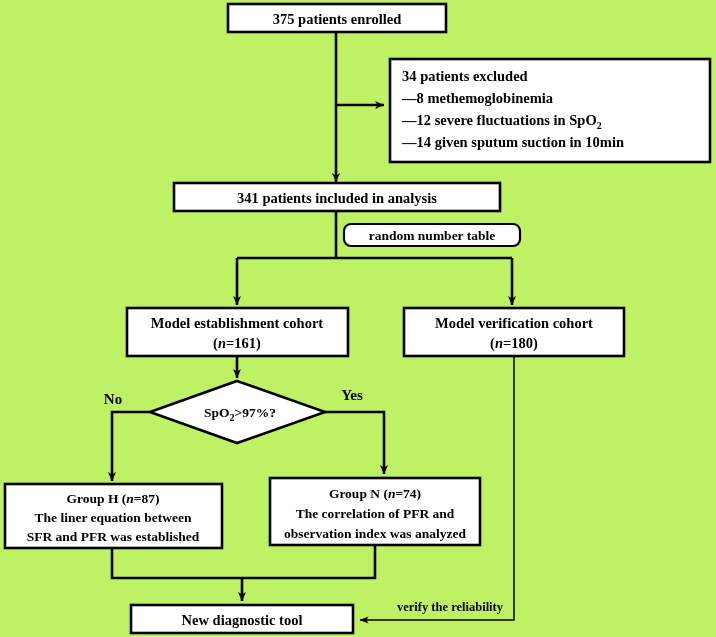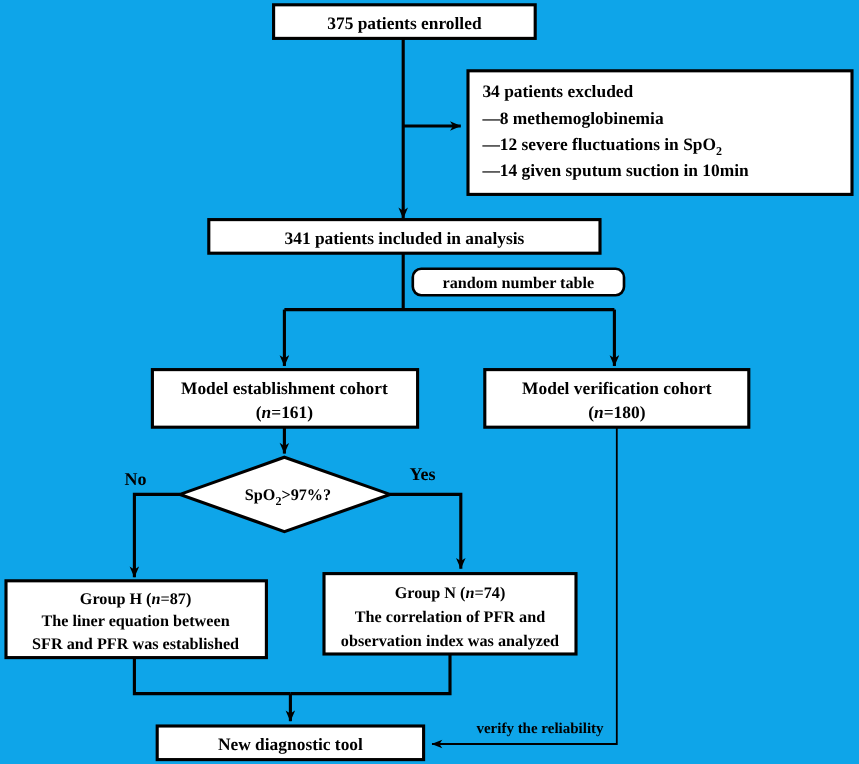--- a/index.html
+++ b/index.html
@@ -10,21 +10,21 @@
   body {
     width: 716px;
     height: 637px;
     font-family: "Liberation Serif", serif;
     overflow: hidden;
   }
   #chart-root {
     position: relative;
     width: 716px;
     height: 637px;
-    background: #0ea5e9;
+    background: #bef264;
   }
   svg#flow {
     position: absolute;
     left: 0;
     top: 0;
     width: 716px;
     height: 637px;
   }
   .box-rect {
     fill: #ffffff;

